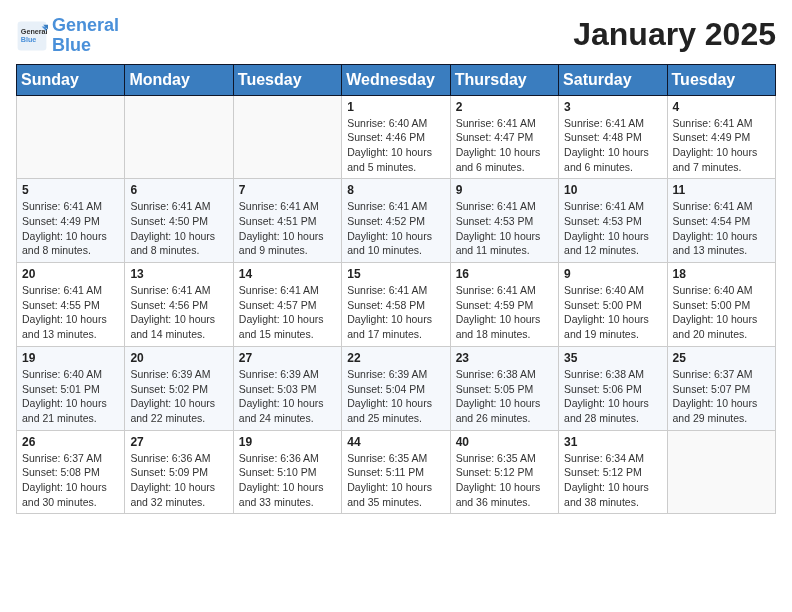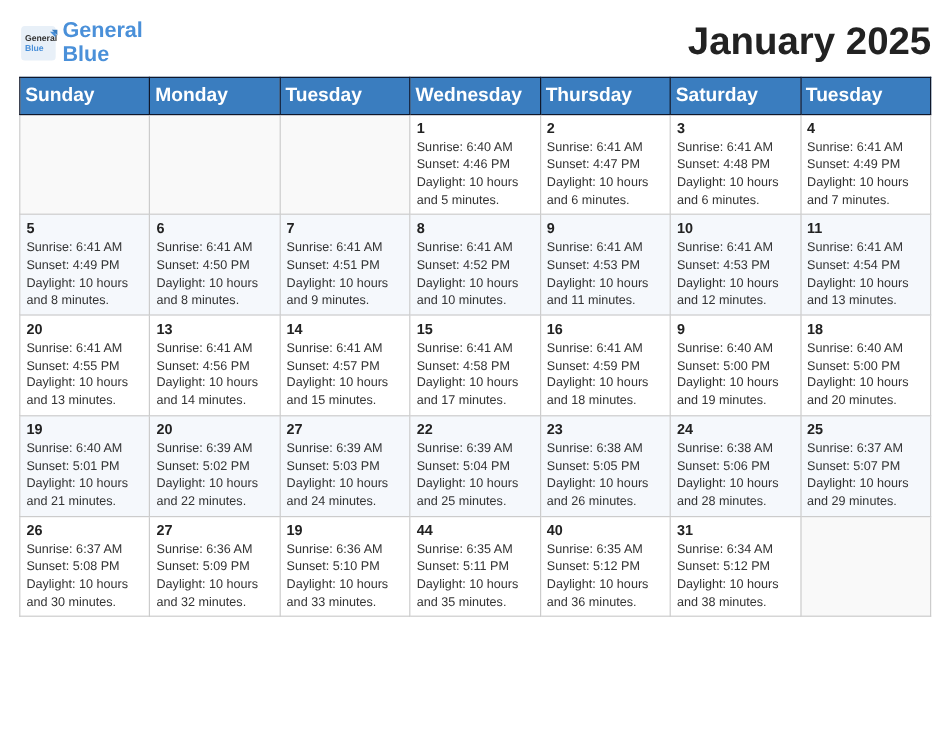--- a/index.html
+++ b/index.html
@@ -290,21 +290,21 @@
 and 25 minutes.</div>
         </td>
         <td>
           <span class="day-num">23</span>
           <div class="day-info" style="white-space: pre-line;">Sunrise: 6:38 AM
 Sunset: 5:05 PM
 Daylight: 10 hours
 and 26 minutes.</div>
         </td>
         <td>
-          <span class="day-num">24</span>
+          <span class="day-num">35</span>
           <div class="day-info" style="white-space: pre-line;">Sunrise: 6:38 AM
 Sunset: 5:06 PM
 Daylight: 10 hours
 and 28 minutes.</div>
         </td>
         <td>
           <span class="day-num">25</span>
           <div class="day-info" style="white-space: pre-line;">Sunrise: 6:37 AM
 Sunset: 5:07 PM
 Daylight: 10 hours

